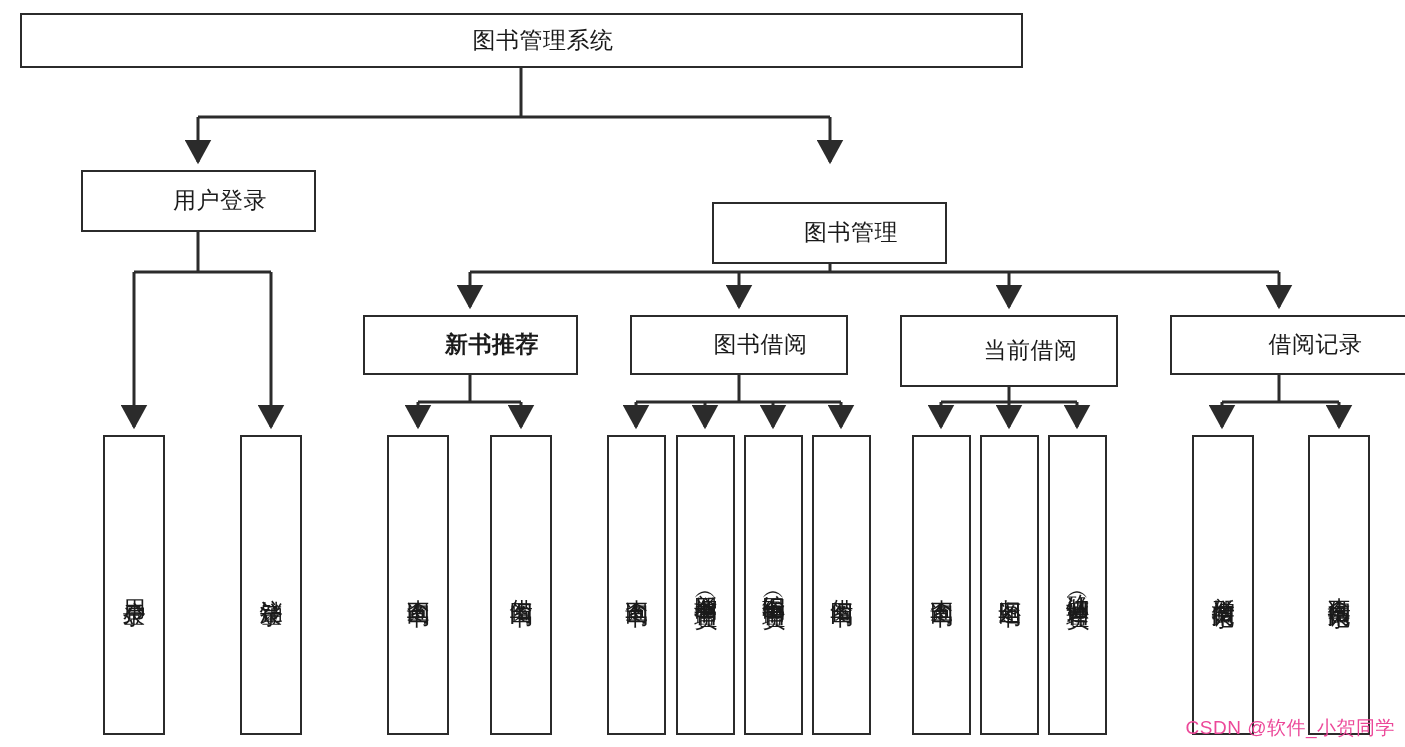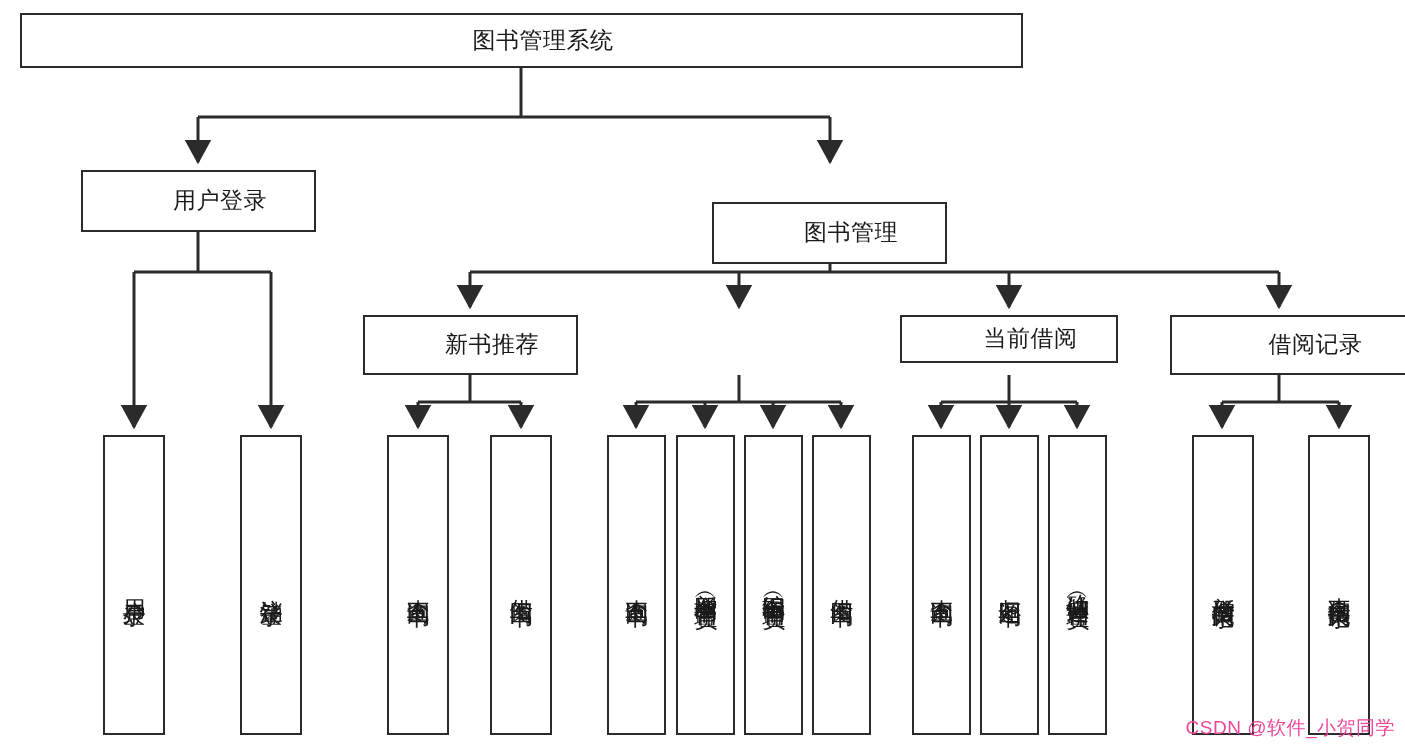--- a/index.html
+++ b/index.html
@@ -130,24 +130,27 @@
     <span class="node-label">图书管理系统</span>
   </div>
 
   <div class="node h" style="left:81px; top:170px; width:235px; height:62px;">
     <span class="node-label">用户登录</span>
   </div>
   <div class="node h" style="left:712px; top:170px; width:235px; height:62px;margin-top:32px;">
     <span class="node-label">图书管理</span>
   </div>
 
-  <div class="node h" style="left:363px; top:315px; width:215px; height:60px;">
+  <div class="node h" style="left:363px; top:315px; width:215px; height:60px;font-weight:bold;">
     <span class="node-label">新书推荐</span>
   </div>
-  <div class="node h" style="left:900px; top:315px; width:218px; height:48px;">
+  <div class="node h" style="left:630px; top:315px; width:218px; height:60px;">
+    <span class="node-label">图书借阅</span>
+  </div>
+  <div class="node h" style="left:900px; top:315px; width:218px; height:72px;">
     <span class="node-label">当前借阅</span>
   </div>
   <div class="node h" style="left:1170px; top:315px; width:248px; height:60px;">
     <span class="node-label">借阅记录</span>
   </div>
 
   <div class="node v" style="left:103px; top:435px; width:62px; height:300px;">
     <span class="vtext">用户登录</span>
   </div>
   <div class="node v" style="left:240px; top:435px; width:62px; height:300px;">

